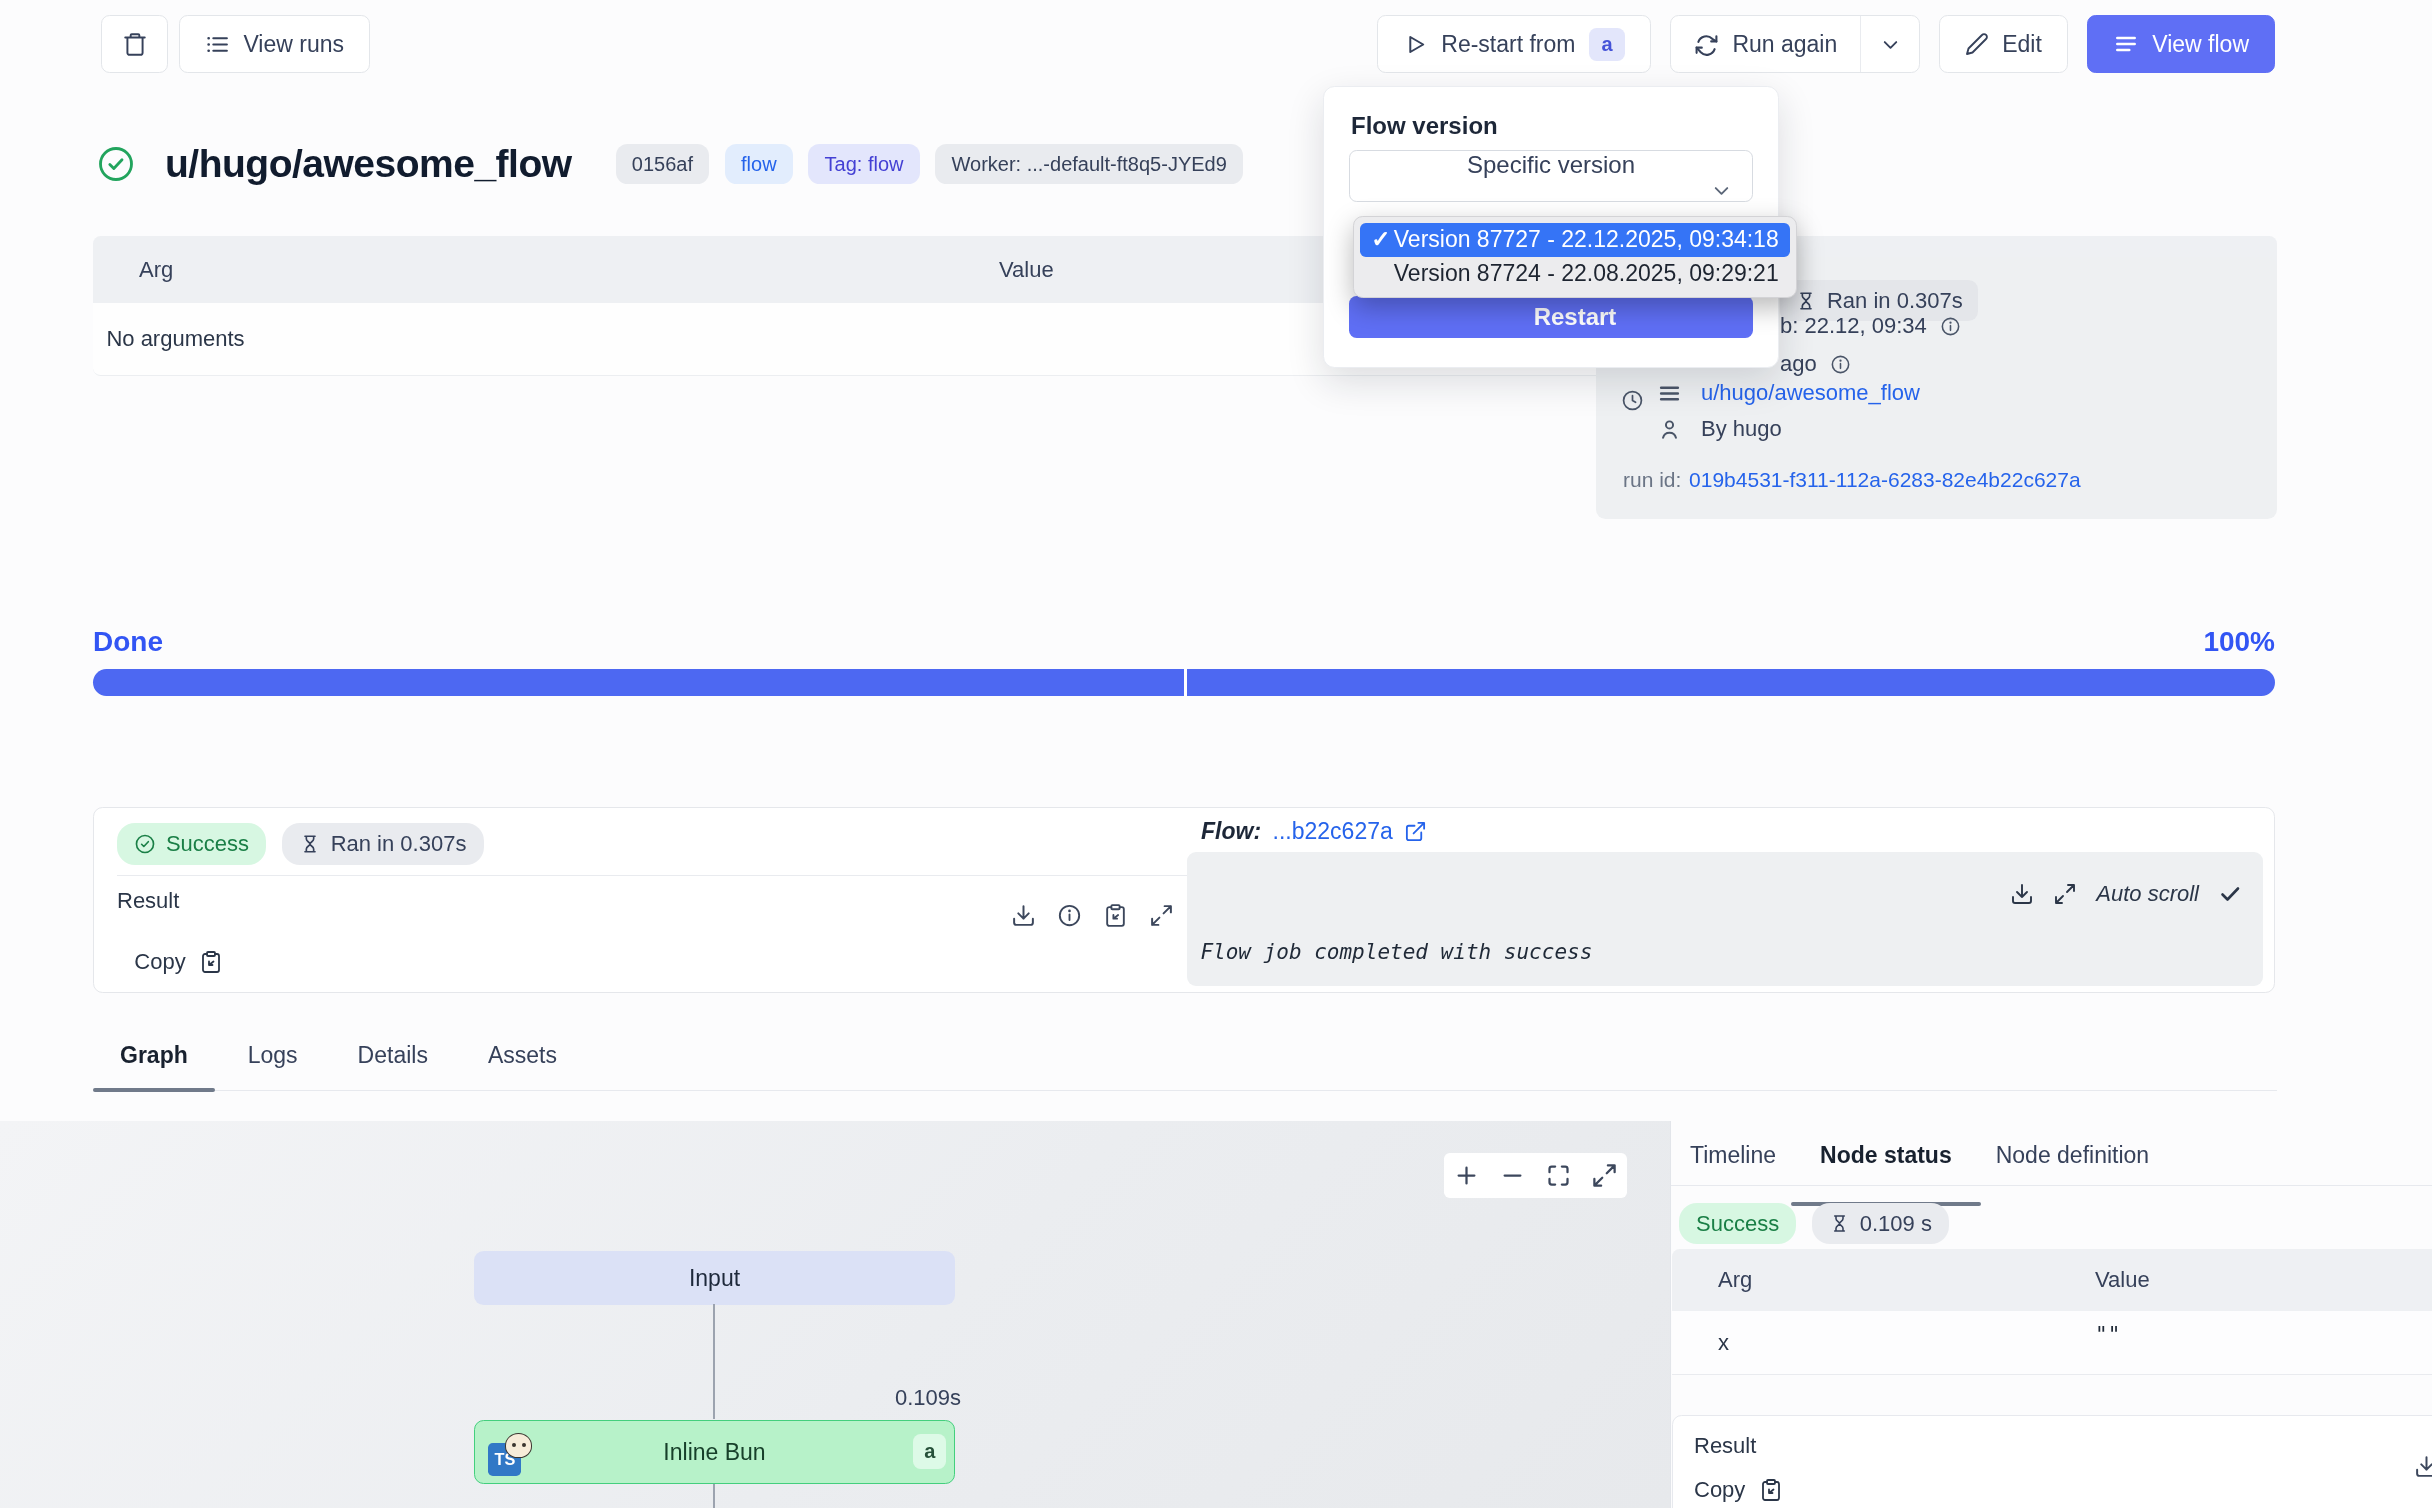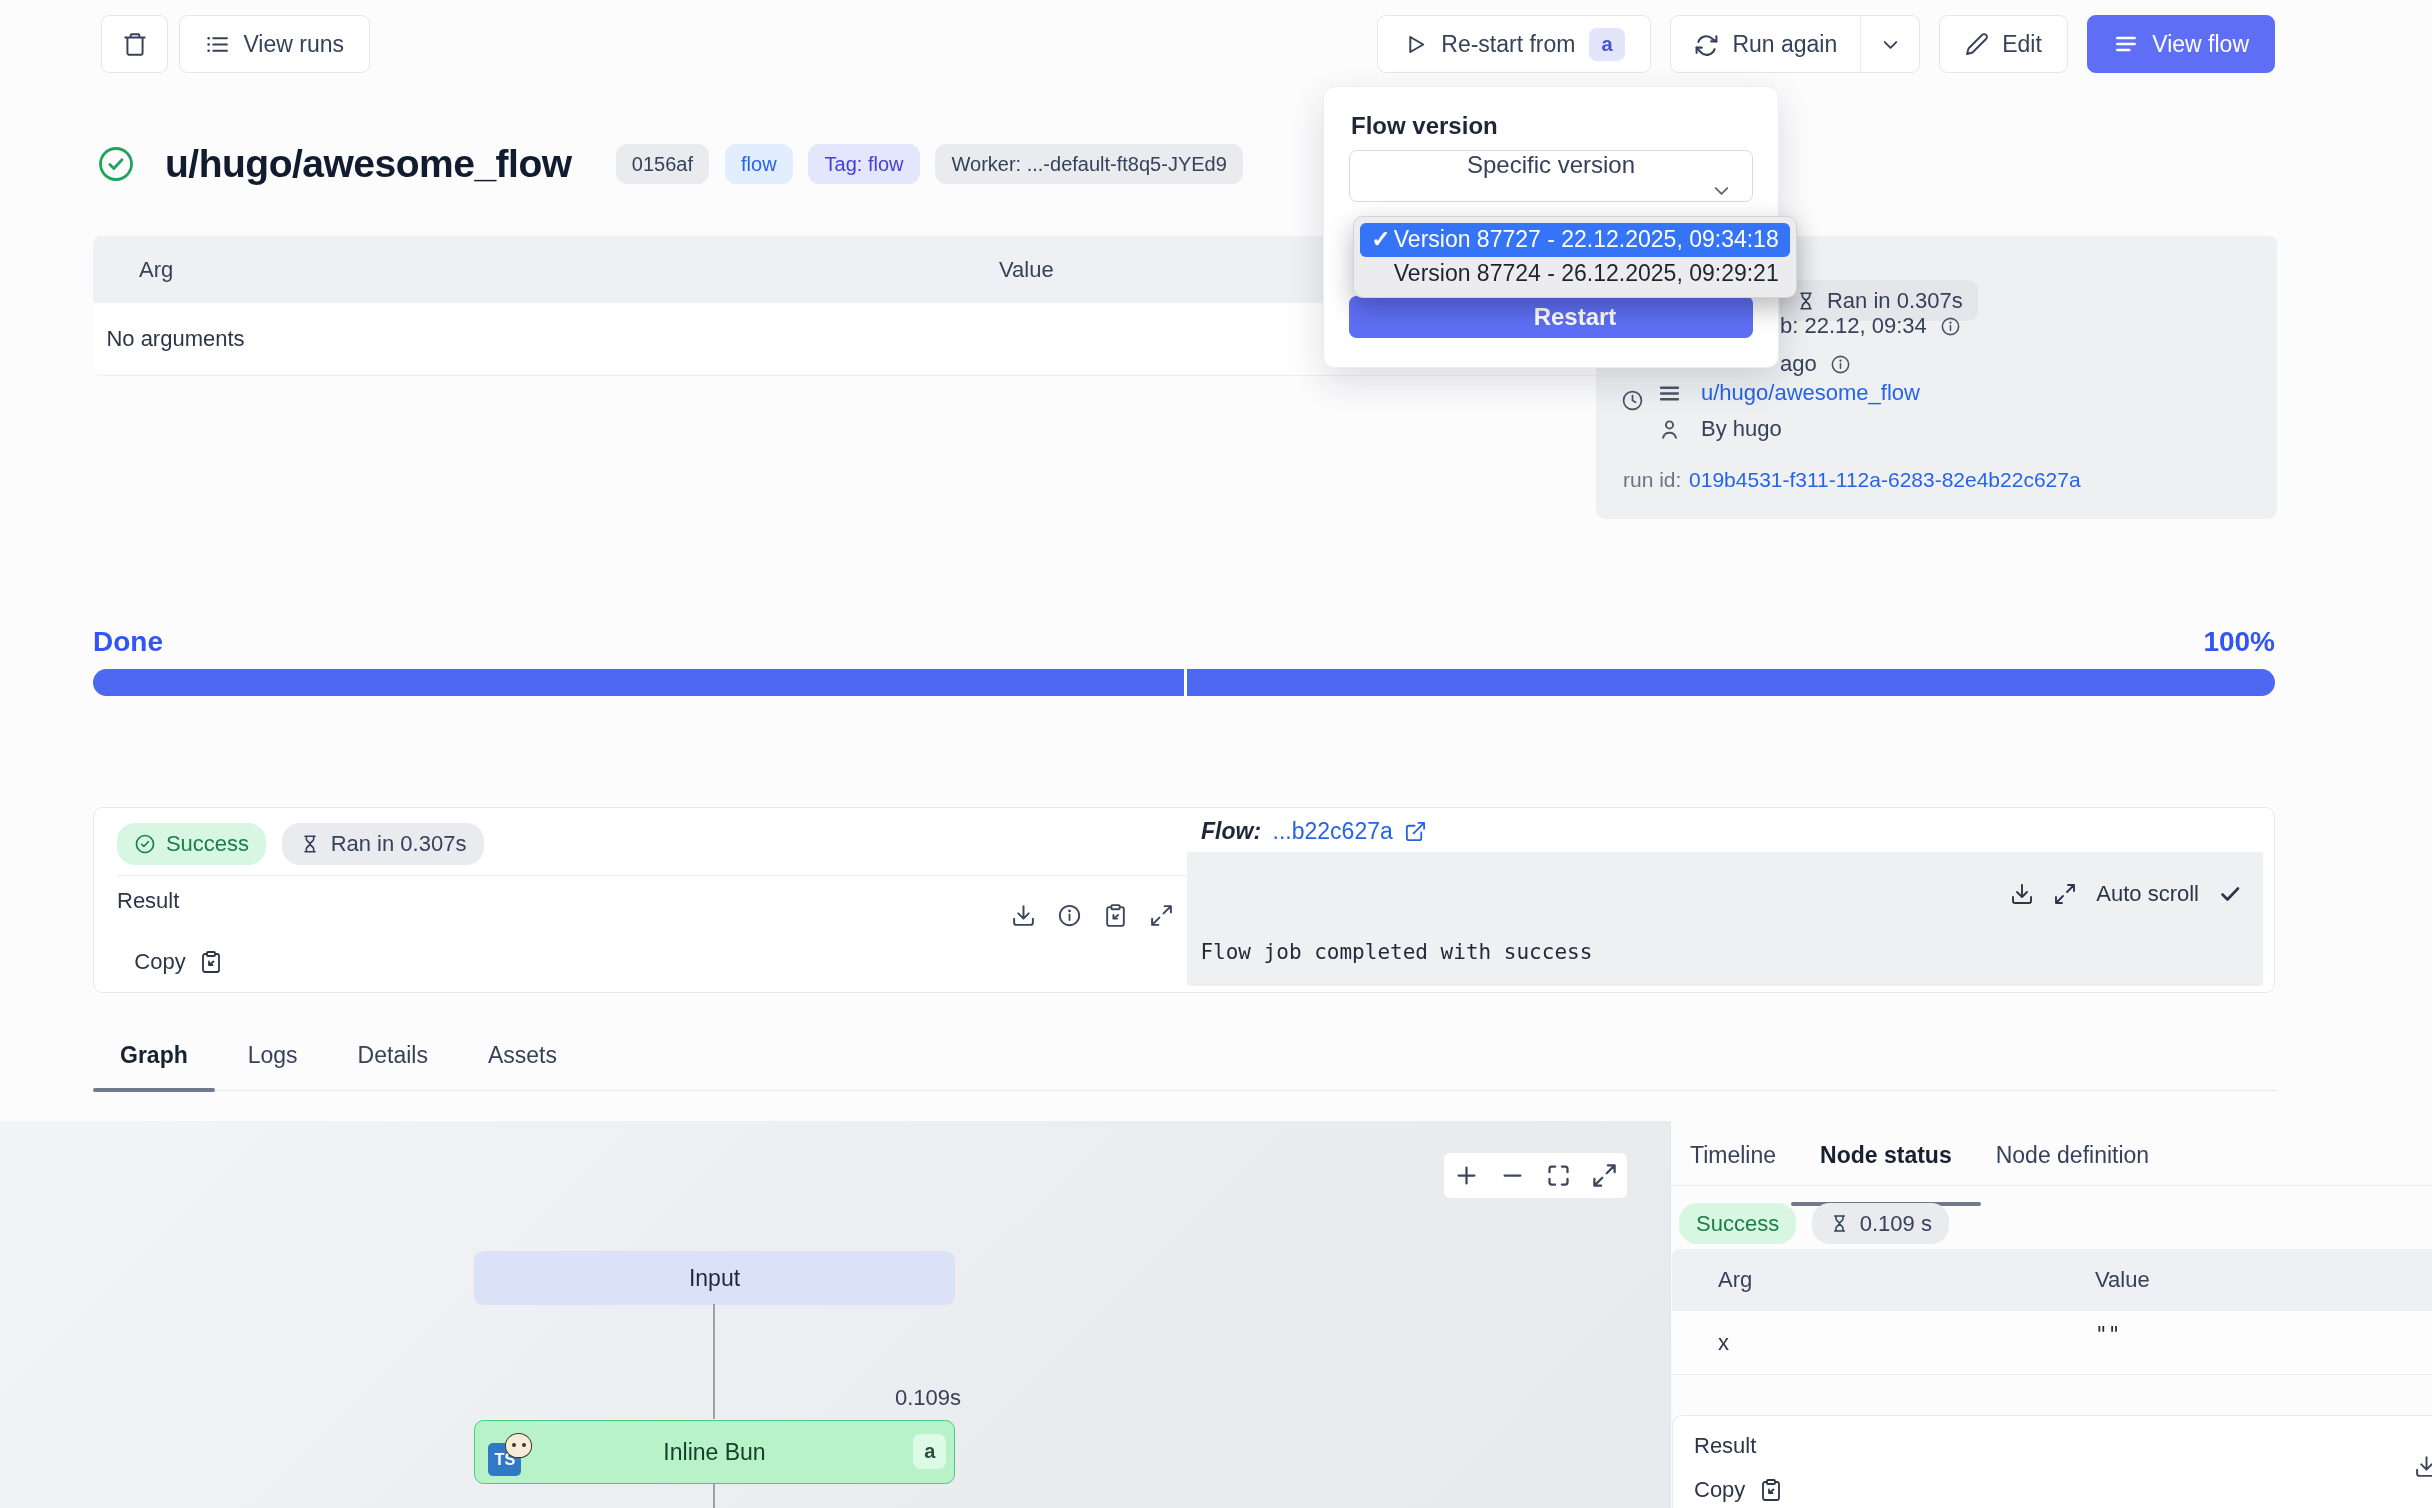--- a/index.html
+++ b/index.html
@@ -106,21 +106,21 @@
   .pill.success { background:#d7f7e2; color:#1a7f46; }
   .pill.gray { background:#e9ebef; color:#36415a; margin-left:15.4px; }
   .rc-flow { position:absolute; left:1107px; top:9.6px; display:flex; align-items:center; gap:11.5px; font-size:23px; }
   .rc-flow .lbl { font-weight:700; color:#1d2738;font-style:italic; }
   .rc-body-left { position:absolute; left:23px; top:67px; width:1070px; bottom:7.7px; border-top:1px solid #e9ebef; padding-top:11.5px; }
   .rc-body-left .row1 { display:flex; align-items:flex-start; }
   .rc-body-left .result-lbl { font-size:22px; color:#2b3648; }
   .rc-icons { margin-left:auto; display:flex; gap:21px; color:#3c475c; padding-top:15.4px; padding-right:13.4px; }
   .rc-icons .ic { cursor:pointer; }
   .copy-row { display:flex; align-items:center; gap:13.4px; margin-top:21px; margin-left:17.3px; color:#2b3648; cursor:pointer; }
-  .log-panel { position:absolute; left:1093px; top:44px; width:1076px; height:134px; background:#eef0f2; border-radius:3px; }
+  .log-panel { position:absolute; left:1093px; top:44px; width:1076px; height:134px; background:#eef0f2; border-radius:9px;font-style:italic; }
   .log-tools { position:absolute; right:21px; top:29px; display:flex; align-items:center; gap:19px; color:#2b3648; }
   .log-tools .lbl { font-size:22px; }
   .log-text { position:absolute; left:13.4px; top:88px; font-family:"DejaVu Sans Mono", monospace; font-size:21px; color:#1f2937; }
 
   
   .main-tabs { position:absolute; left:93px; top:1042px; width:2184px; border-bottom:1px solid #e7e9ee; height:49px; display:flex; gap:60px; padding-left:27px; }
   .tab { font-size:23px; color:#36415a; cursor:pointer; position:relative; padding-bottom:17.3px; }
   .tab.active { font-weight:700; color:#18212f; }
   .tab.active::after { content:""; position:absolute; left:-27px; right:-27px; bottom:-1.9px; height:3.8px; background:#707a8a; border-radius:1.9px; }
 
@@ -341,21 +341,21 @@
   <button class="pop-restart">Restart</button>
 </div>
 
 <div class="native-menu">
   <div class="menu-item selected">
     <span class="tick">✓</span>
     <span>Version 87727 - 22.12.2025, 09:34:18</span>
   </div>
   <div class="menu-item">
     <span class="tick"></span>
-    <span>Version 87724 - 26.12.2025, 09:29:21</span>
+    <span>Version 87724 - 22.08.2025, 09:29:21</span>
   </div>
 </div>
 
 <div class="progress-labels">
   <span class="txt">Done</span>
   <span class="txt">100%</span>
 </div>
 <div class="progress-bar">
   <span class="divider"></span>
 </div>

